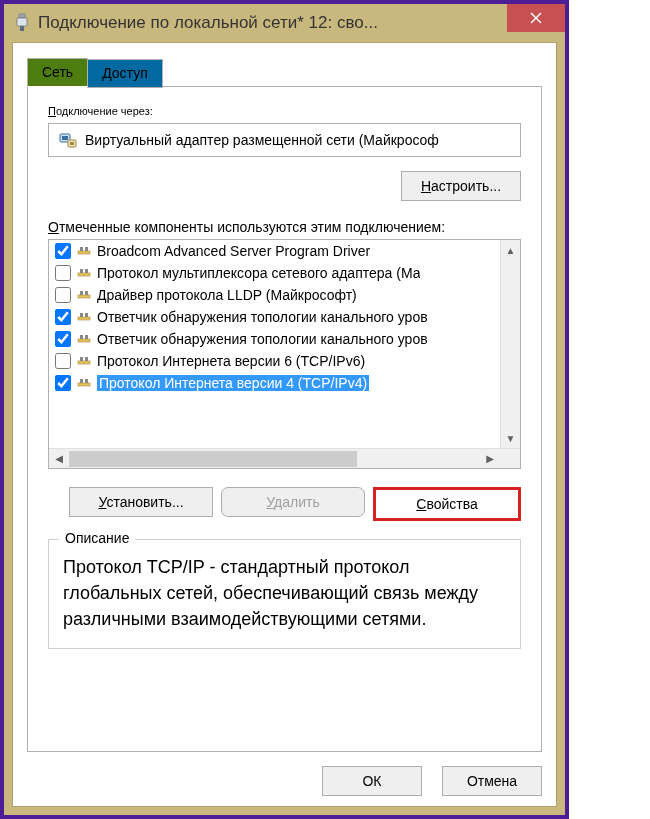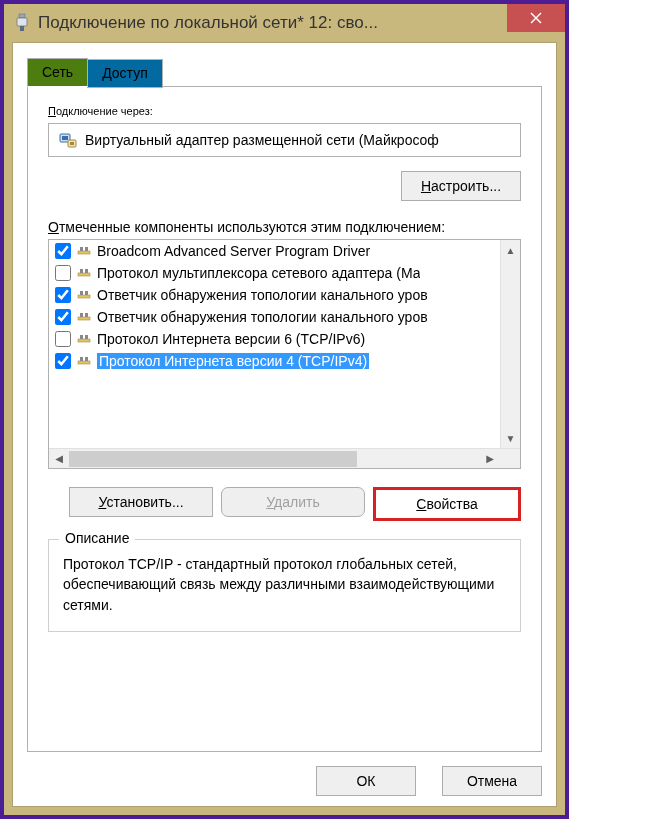--- a/index.html
+++ b/index.html
@@ -232,27 +232,27 @@
   }
   .groupbox-title {
     position: absolute;
     top: -10px;
     left: 10px;
     background: #fff;
     padding: 0 6px;
     font-size: 14px;
   }
   .desc-text {
-    font-size: 14px;
+    font-size: 18px;
     line-height: 1.45;
   }
   .dialog-buttons {
     display: flex;
     justify-content: flex-end;
-    gap: 26px;
+    gap: 20px;
     margin-top: 14px;
   }
   .dialog-buttons .btn { min-width: 100px; }
 </style>
 </head>
 <body>
 
 <div class="window">
 
   <div class="titlebar">
@@ -326,20 +326,29 @@
               <div class="list-item">
                 <input type="checkbox" style="">
                 <span class="proto-icon"><svg viewBox="0 0 14 14" width="14" height="14">
                     <rect x="1" y="7" width="12" height="3" fill="#e6c25a" stroke="#a58b3a" stroke-width="0.6"></rect>
                     <rect x="3" y="3" width="3" height="4" fill="#888"></rect>
                     <rect x="8" y="3" width="3" height="4" fill="#888"></rect>
                   </svg></span>
                 <span class="item-text">Протокол мультиплексора сетевого адаптера (Ма</span>
               </div>
               <div class="list-item">
+                <input type="checkbox" style="">
+                <span class="proto-icon"><svg viewBox="0 0 14 14" width="14" height="14">
+                    <rect x="1" y="7" width="12" height="3" fill="#e6c25a" stroke="#a58b3a" stroke-width="0.6"></rect>
+                    <rect x="3" y="3" width="3" height="4" fill="#888"></rect>
+                    <rect x="8" y="3" width="3" height="4" fill="#888"></rect>
+                  </svg></span>
+                <span class="item-text">Драйвер протокола LLDP (Майкрософт)</span>
+              </div>
+              <div class="list-item">
                 <input type="checkbox" checked="" style="">
                 <span class="proto-icon"><svg viewBox="0 0 14 14" width="14" height="14">
                     <rect x="1" y="7" width="12" height="3" fill="#e6c25a" stroke="#a58b3a" stroke-width="0.6"></rect>
                     <rect x="3" y="3" width="3" height="4" fill="#888"></rect>
                     <rect x="8" y="3" width="3" height="4" fill="#888"></rect>
                   </svg></span>
                 <span class="item-text">Ответчик обнаружения топологии канального уров</span>
               </div>
               <div class="list-item">
                 <input type="checkbox" checked="" style="">

